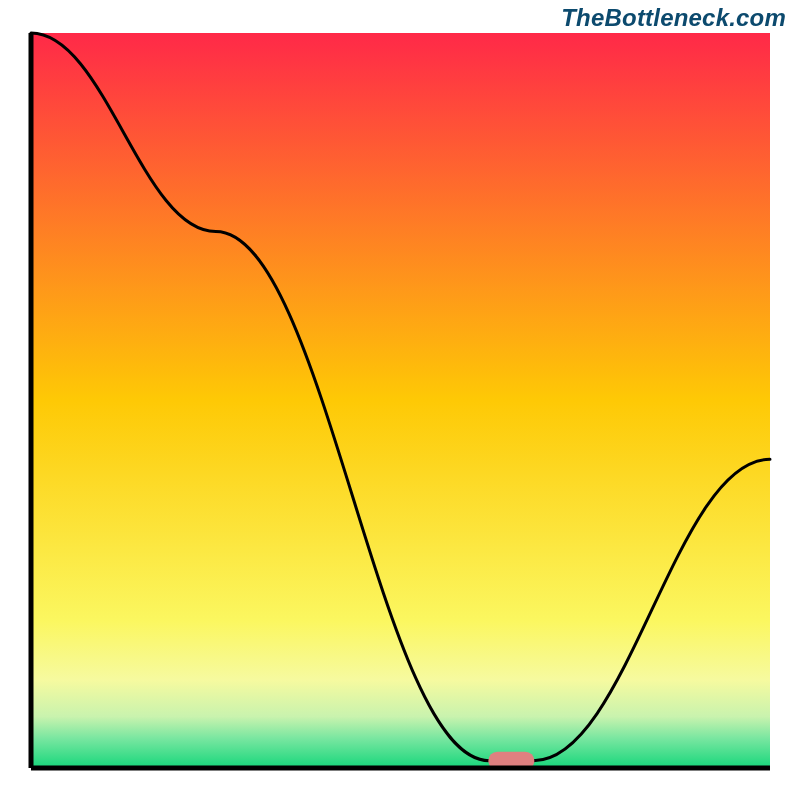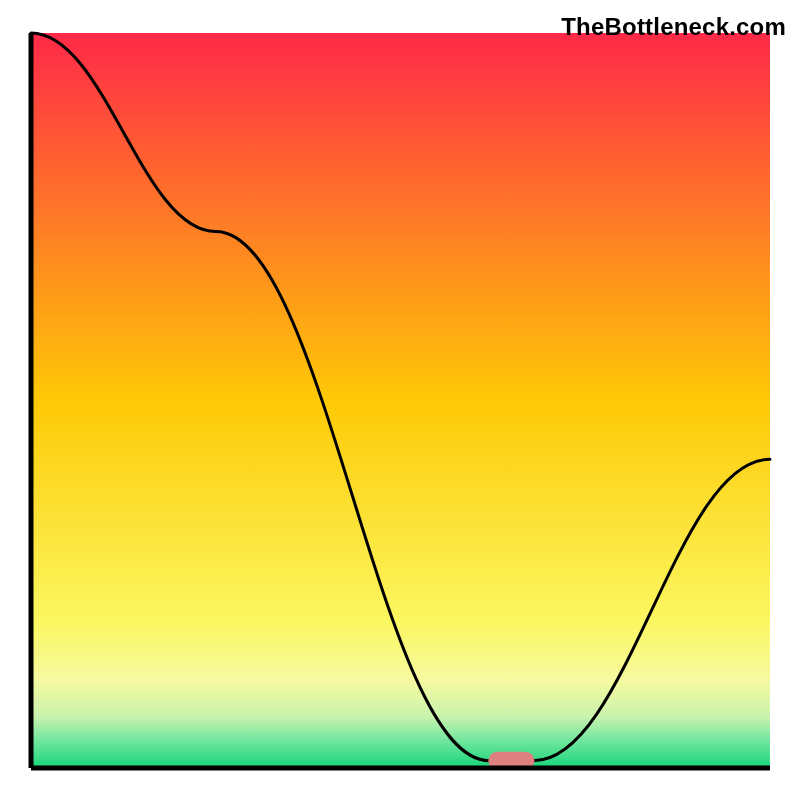--- a/index.html
+++ b/index.html
@@ -10,27 +10,28 @@
     background: #fff;
     font-family: Arial, Helvetica, sans-serif;
   }
   .container {
     position: relative;
     width: 800px;
     height: 800px;
   }
   .watermark {
     position: absolute;
-    top: 13px;
+    top: 4px;
     right: 14px;
     font-size: 24px;
     font-weight: bold;
-    color: #000000;
+    color: #0c4a6e;
     letter-spacing: 0.2px;
     z-index: 5;
+    font-style: italic;
   }
   svg.chart {
     position: absolute;
     top: 0;
     left: 0;
   }
 </style>
 </head>
 <body>
 

